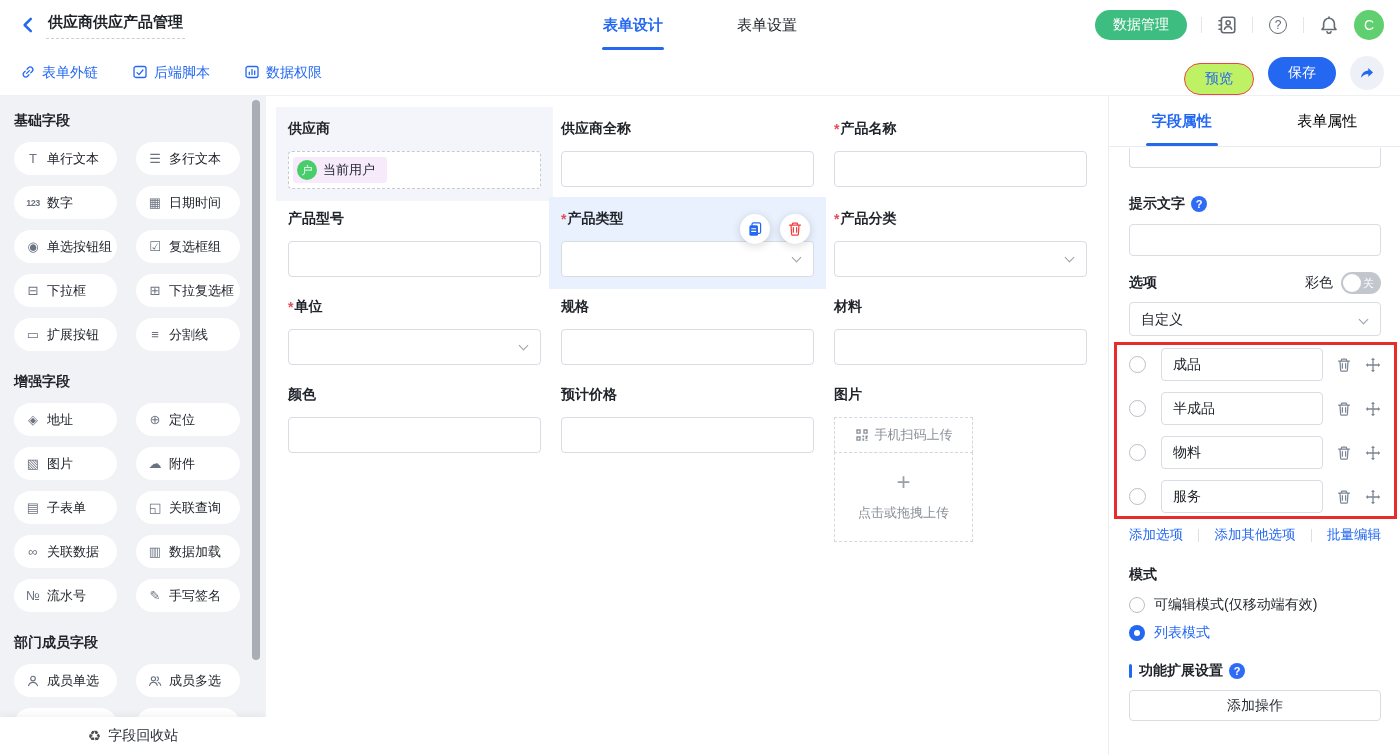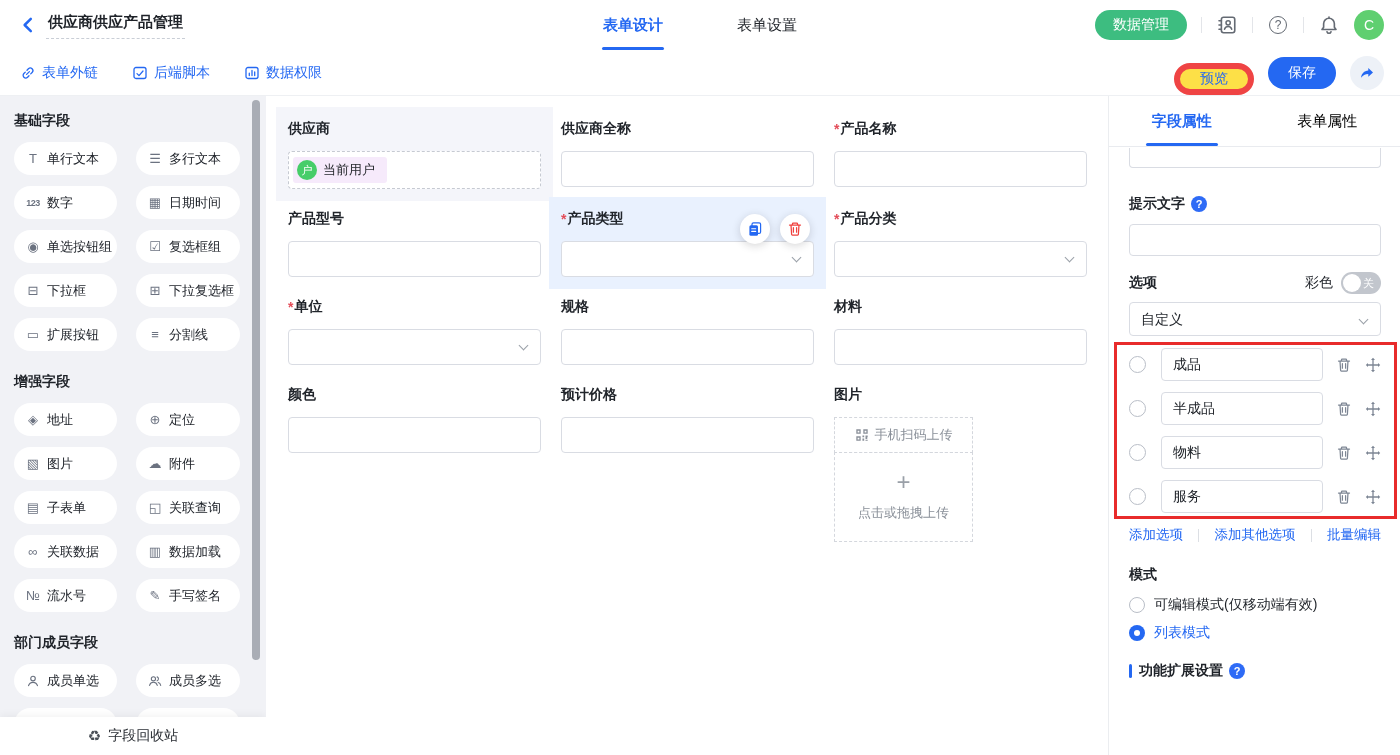--- a/index.html
+++ b/index.html
@@ -18,23 +18,23 @@
   .top-right { position:absolute; right:16px; top:0; height:50px; display:flex; align-items:center; gap:14px; }
   .btn-green { height:30px; padding:0 18px; border-radius:15px; background:#3dbd80; color:#fff; font-size:14px; display:flex; align-items:center; cursor:pointer; }
   .v-div { width:1px; height:16px; background:#e3e5e9; }
   .top-ico { width:22px; height:22px; display:flex; align-items:center; justify-content:center; color:#646a73; cursor:pointer; }
   .help-circle { width:18px; height:18px; border:1.5px solid #646a73; border-radius:50%; font-size:12px; color:#646a73; display:flex; align-items:center; justify-content:center; }
   .avatar { width:30px; height:30px; border-radius:50%; background:#5fcf70; color:#fff; font-size:14px; display:flex; align-items:center; justify-content:center; cursor:pointer; }
 
   
   .subbar { position:absolute; left:0; top:50px; width:1400px; height:46px; background:#fff; border-bottom:1px solid #eef0f3; display:flex; align-items:center; }
   .sub-links { display:flex; align-items:center; gap:34px; margin-left:20px; }
-  .sub-link { display:flex; align-items:center; gap:6px; color:#2468f2; font-size:14px; cursor:pointer; }
+  .sub-link { display:flex; gap:6px; color:#2468f2; font-size:14px; cursor:pointer; }
   .sub-right { position:absolute; right:16px; display:flex; align-items:center; gap:14px; }
-  .btn-outline { height:32px; padding:0 20px; border-radius:16px; border:6px solid #ef4444; color:#2468f2; background:#fde047; font-size:14px; display:flex; align-items:center; cursor:pointer;margin-top:12px; }
+  .btn-outline { height:32px; padding:0 20px; border-radius:16px; border:1px solid #ef4444; color:#2468f2; background:#bef264; font-size:14px; display:flex; align-items:center; cursor:pointer;margin-top:12px; }
   .btn-solid { height:32px; padding:0 20px; border-radius:16px; background:#2468f2; color:#fff; font-size:14px; display:flex; align-items:center; cursor:pointer; }
   .share-circle { width:34px; height:34px; border-radius:50%; background:#edf1f7; display:flex; align-items:center; justify-content:center; color:#2468f2; cursor:pointer; }
 
   
   .sidebar { position:absolute; left:0; top:96px; width:266px; height:659px; background:#f1f2f6; overflow:hidden; }
   .sb-inner { padding:16px 26px 0 14px; }
   .sb-title { font-size:14px; font-weight:700; color:#1f2329; margin-bottom:12px; }
   .sb-sec { margin-top:22px; }
   .sb-sec:first-child { margin-top:0; }
   .sb-grid { display:grid; grid-template-columns:103px 104px; column-gap:19px; row-gap:11px; }
@@ -592,16 +592,17 @@
       <div class="mode-row sel" style="margin-top:10px">
         <span class="mradio on"></span>
         <span class="mtxt">列表模式</span>
       </div>
 
       <div class="ext-head">
         <span class="ext-bar"></span>
         <span class="p-label">功能扩展设置</span>
         <span class="q-circle">?</span>
       </div>
+      <div class="btn-add">添加操作</div>
     </div>
   </div>
 
 </div>
 
 </body></html>

